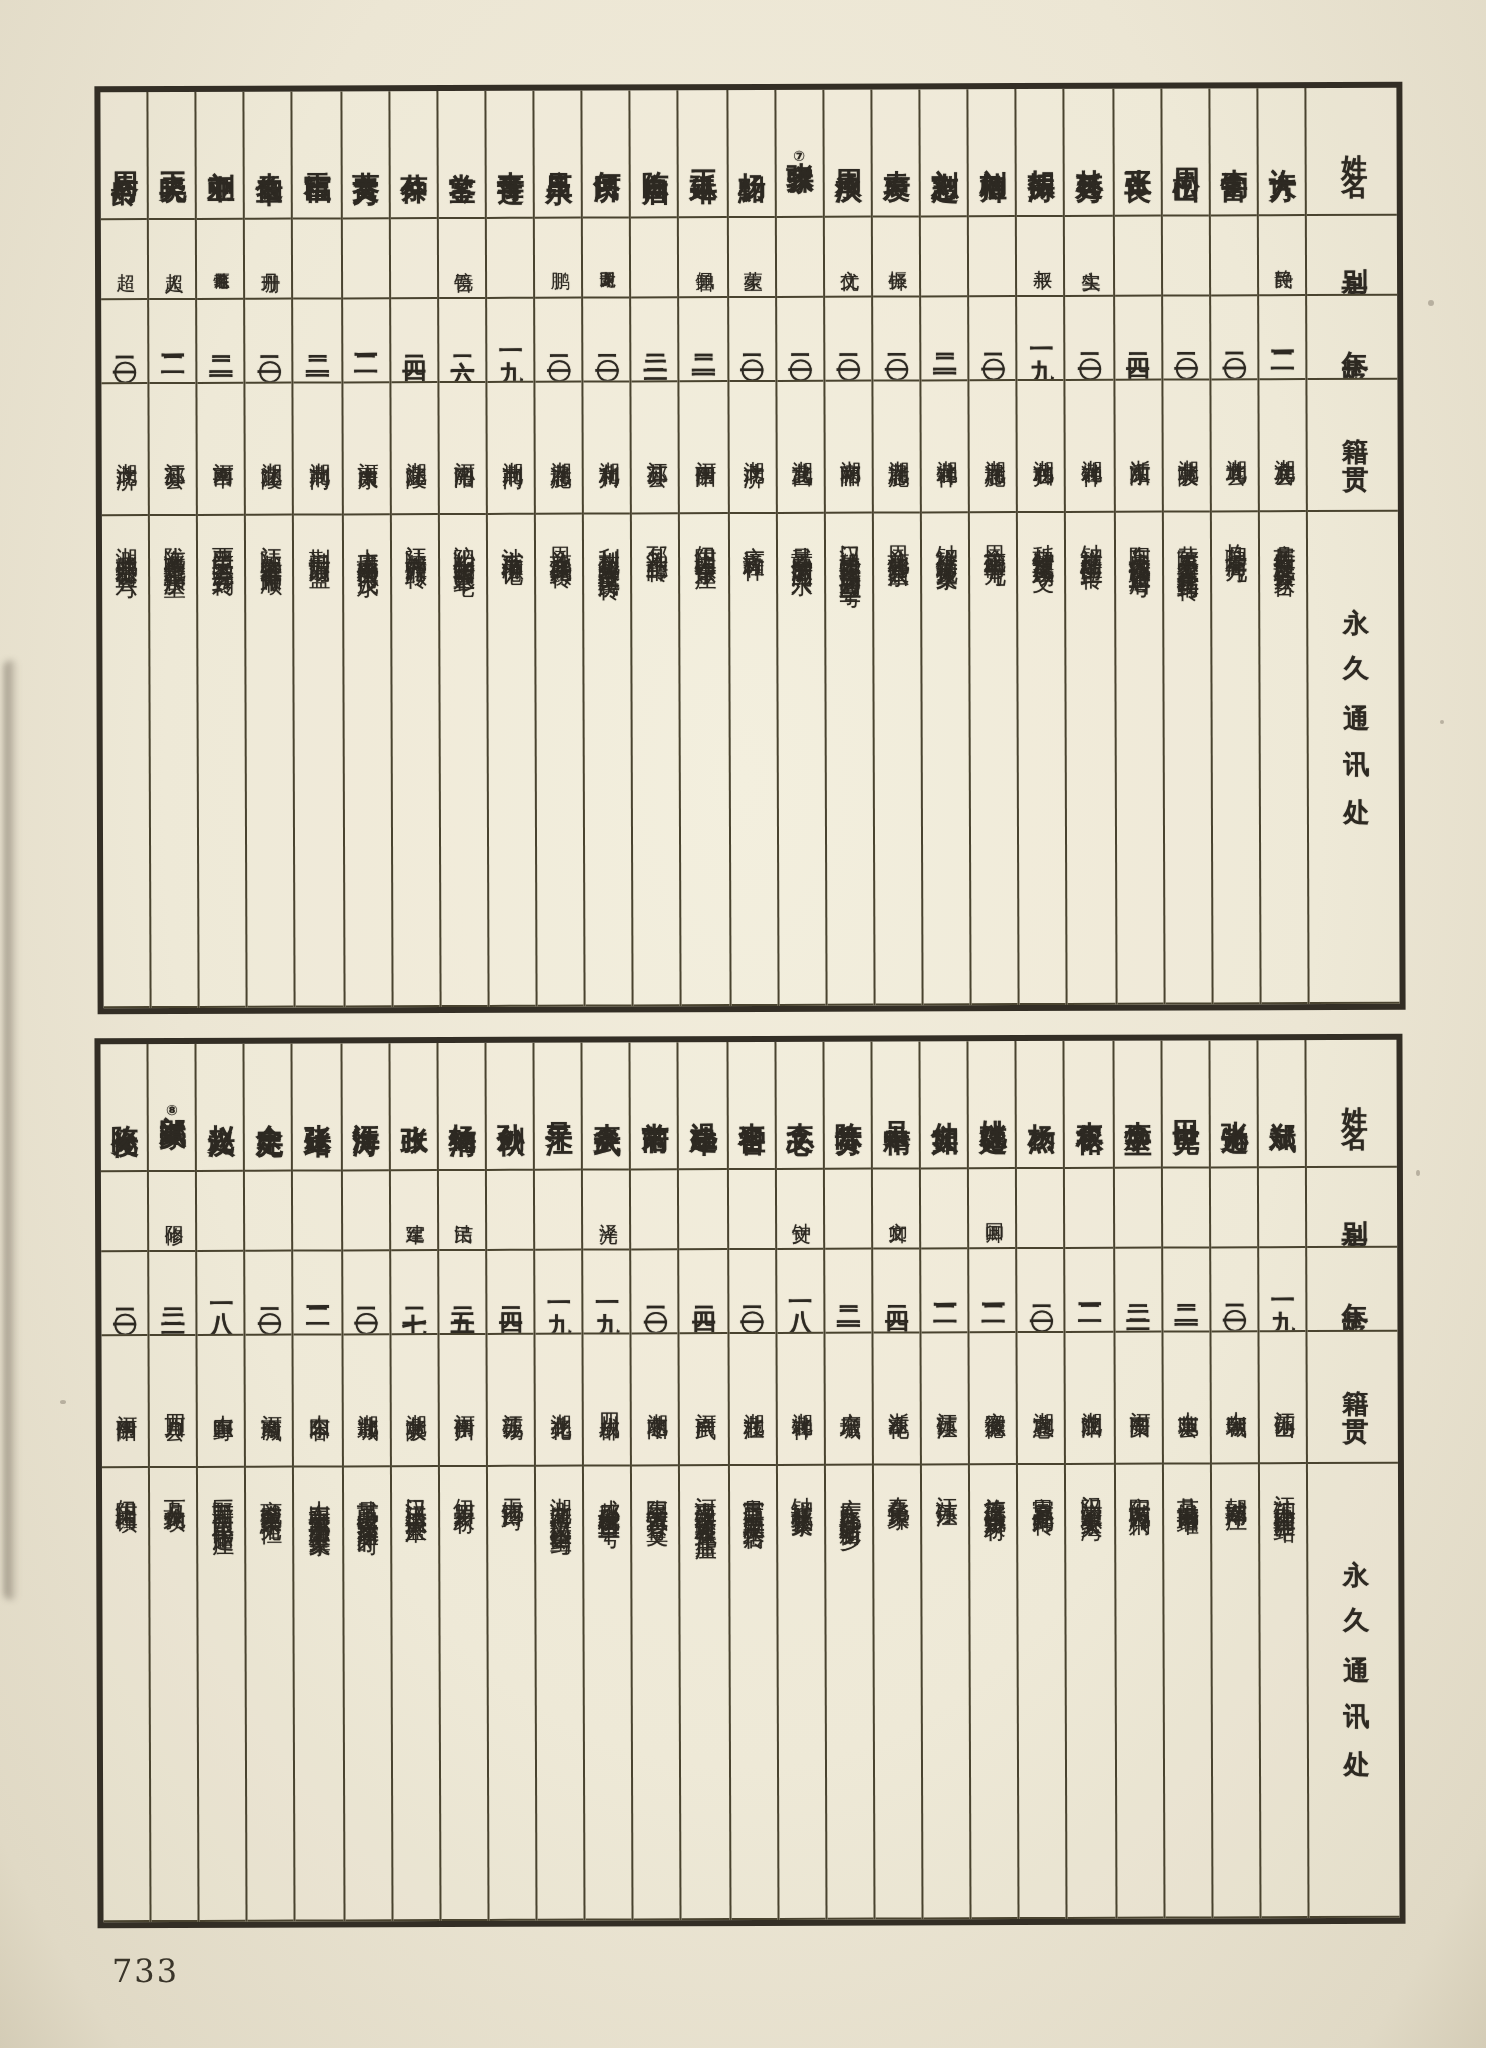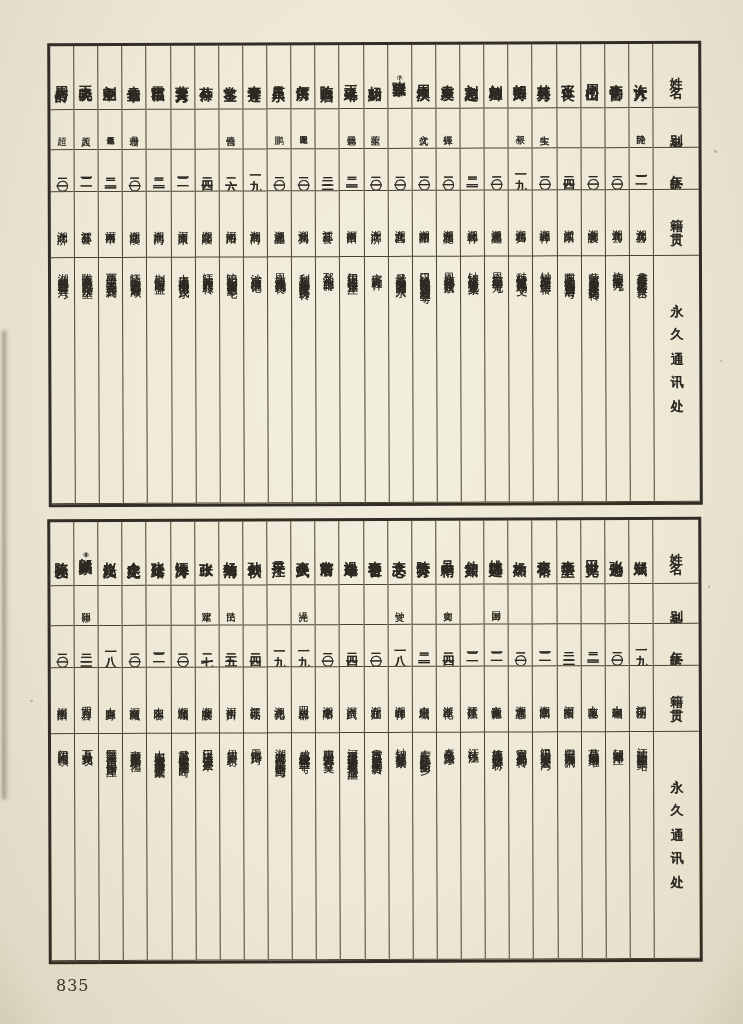--- a/index.html
+++ b/index.html
@@ -876,14 +876,14 @@
         </div>
         <div class="cell c-native">
           <span class="vt native-text">河南伊阳</span>
         </div>
         <div class="cell c-addr">
           <span class="vt addr-text">伊阳内埠镇</span>
         </div>
       </div>
     </div>
 
-  <div class="page-number">835</div>
+  <div class="page-number">733</div>
 </div>
 
 </body></html>

